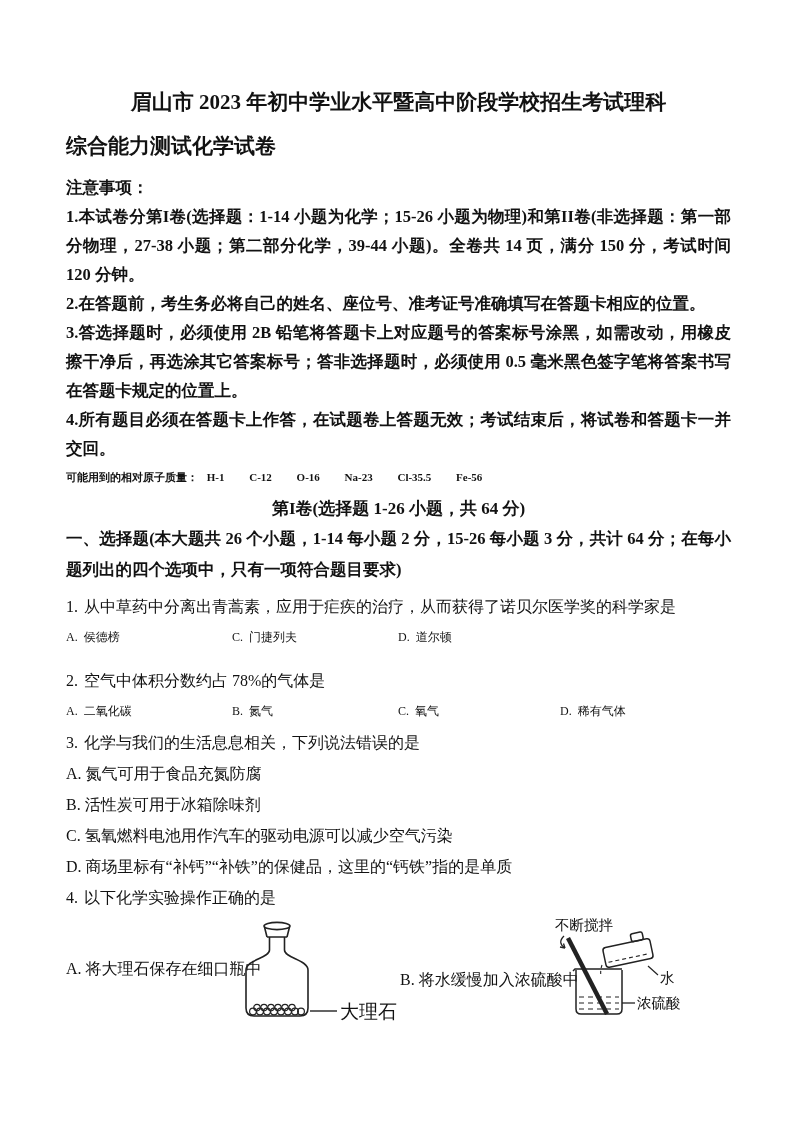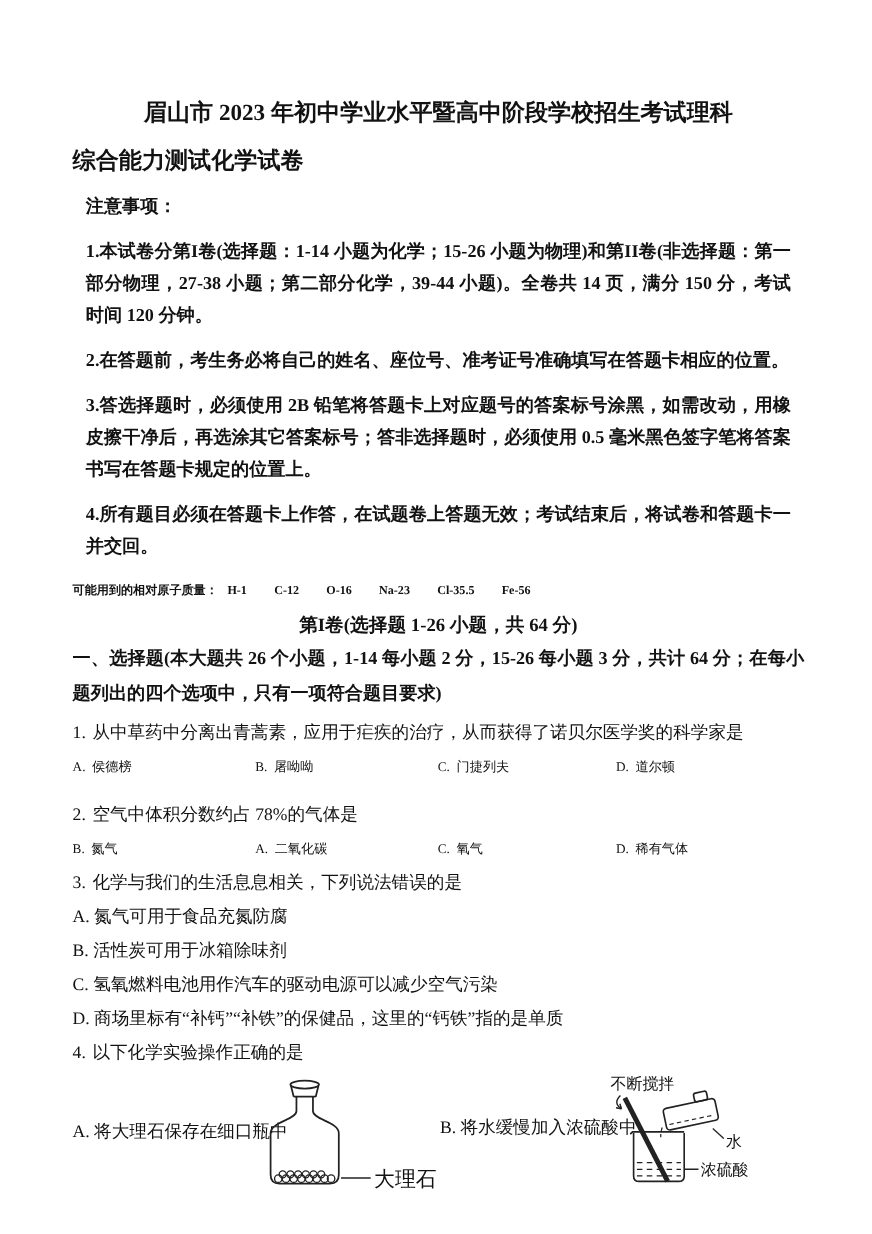--- a/index.html
+++ b/index.html
@@ -5,40 +5,40 @@
   html,body{margin:0;padding:0;background:#ffffff;}
   .page{
     width:793px;height:1122px;box-sizing:border-box;
     padding:79px 62px 0 66px;background:#fff;color:#121212;
     font-family:"Liberation Serif","DejaVu Serif",serif;
     overflow:hidden;
   }
   .title-line1{margin-top:8px;text-align:center;font-weight:700;font-size:21px;line-height:30px;}
   .title-line2{margin-top:14px;font-weight:700;font-size:21px;line-height:30px;}
   .notice{margin-top:12px;font-weight:700;font-size:16.5px;line-height:29px;text-align:justify;}
-  .notice p{margin:12px;}
+  .notice p{margin:0;}
   .masses{font-weight:700;font-size:11px;line-height:29px;white-space:nowrap;}
   .masses .label{margin-right:6px;}
   .masses .val{margin-right:22px;}
   .vol-heading{margin-top:2px;text-align:center;font-weight:700;font-size:17px;line-height:29px;}
   .part-heading{font-weight:700;font-size:16.5px;line-height:31px;text-align:justify;}
   .q{font-size:16px;line-height:31px;}
   .q .qnum{margin-right:6px;}
   .q1{margin-top:6px;}
   .q2{margin-top:12px;}
   .opt-row{display:flex;font-size:12px;line-height:31px;}
   .opt-row .opt{width:166px;}
   .opt-row .opt:nth-child(3){width:162px;}
   .opt-row .opt:nth-child(4){flex:1;width:auto;}
   .opt .olabel{margin-right:6px;}
   .q3opts p{margin:0;font-size:16px;line-height:31px;}
   .figure-row{position:relative;height:118px;margin-top:4px;font-size:16px;}
   .figA-text{position:absolute;left:0;top:42px;white-space:nowrap;}
   .figA-svg{position:absolute;left:174px;top:2px;}
-  .figB-text{position:absolute;left:334px;top:38px;white-space:nowrap;}
+  .figB-text{position:absolute;left:334px;top:53px;white-space:nowrap;}
   .figB-svg{position:absolute;left:484px;top:-4px;}
   svg text{fill:#121212;stroke:none;font-family:"Liberation Serif","DejaVu Serif",serif;}
 </style>
 </head>
 <body>
 
 <div class="page">
 
   <div class="title-line1">眉山市 2023 年初中学业水平暨高中阶段学校招生考试理科</div>
   <div class="title-line2">综合能力测试化学试卷</div>
@@ -62,31 +62,30 @@
   </div>
 
   <div class="vol-heading">第I卷(选择题 1-26 小题，共 64 分)</div>
   <div class="part-heading">一、选择题(本大题共 26 个小题，1-14 每小题 2 分，15-26 每小题 3 分，共计 64 分；在每小题列出的四个选项中，只有一项符合题目要求)</div>
 
   <div class="q q1">
     <span class="qnum">1.</span><span>从中草药中分离出青蒿素，应用于疟疾的治疗，从而获得了诺贝尔医学奖的科学家是</span>
   </div>
   <div class="opt-row">
     <span class="opt"><span class="olabel">A.</span><span>侯德榜</span></span>
-    <span class="opt"><span class="olabel">B.</span><span>屠呦呦</span></span>
     <span class="opt"><span class="olabel">C.</span><span>门捷列夫</span></span>
     <span class="opt"><span class="olabel">D.</span><span>道尔顿</span></span>
   </div>
 
   <div class="q q2">
     <span class="qnum">2.</span><span>空气中体积分数约占 78%的气体是</span>
   </div>
   <div class="opt-row">
+    <span class="opt"><span class="olabel">A.</span><span>二氧化碳</span></span>
     <span class="opt"><span class="olabel">B.</span><span>氮气</span></span>
-    <span class="opt"><span class="olabel">A.</span><span>二氧化碳</span></span>
     <span class="opt"><span class="olabel">C.</span><span>氧气</span></span>
     <span class="opt"><span class="olabel">D.</span><span>稀有气体</span></span>
   </div>
 
   <div class="q">
     <span class="qnum">3.</span><span>化学与我们的生活息息相关，下列说法错误的是</span>
   </div>
   <div class="q3opts">
     <p><span class="olabel">A.</span> <span>氮气可用于食品充氮防腐</span></p>
     <p><span class="olabel">B.</span> <span>活性炭可用于冰箱除味剂</span></p>

